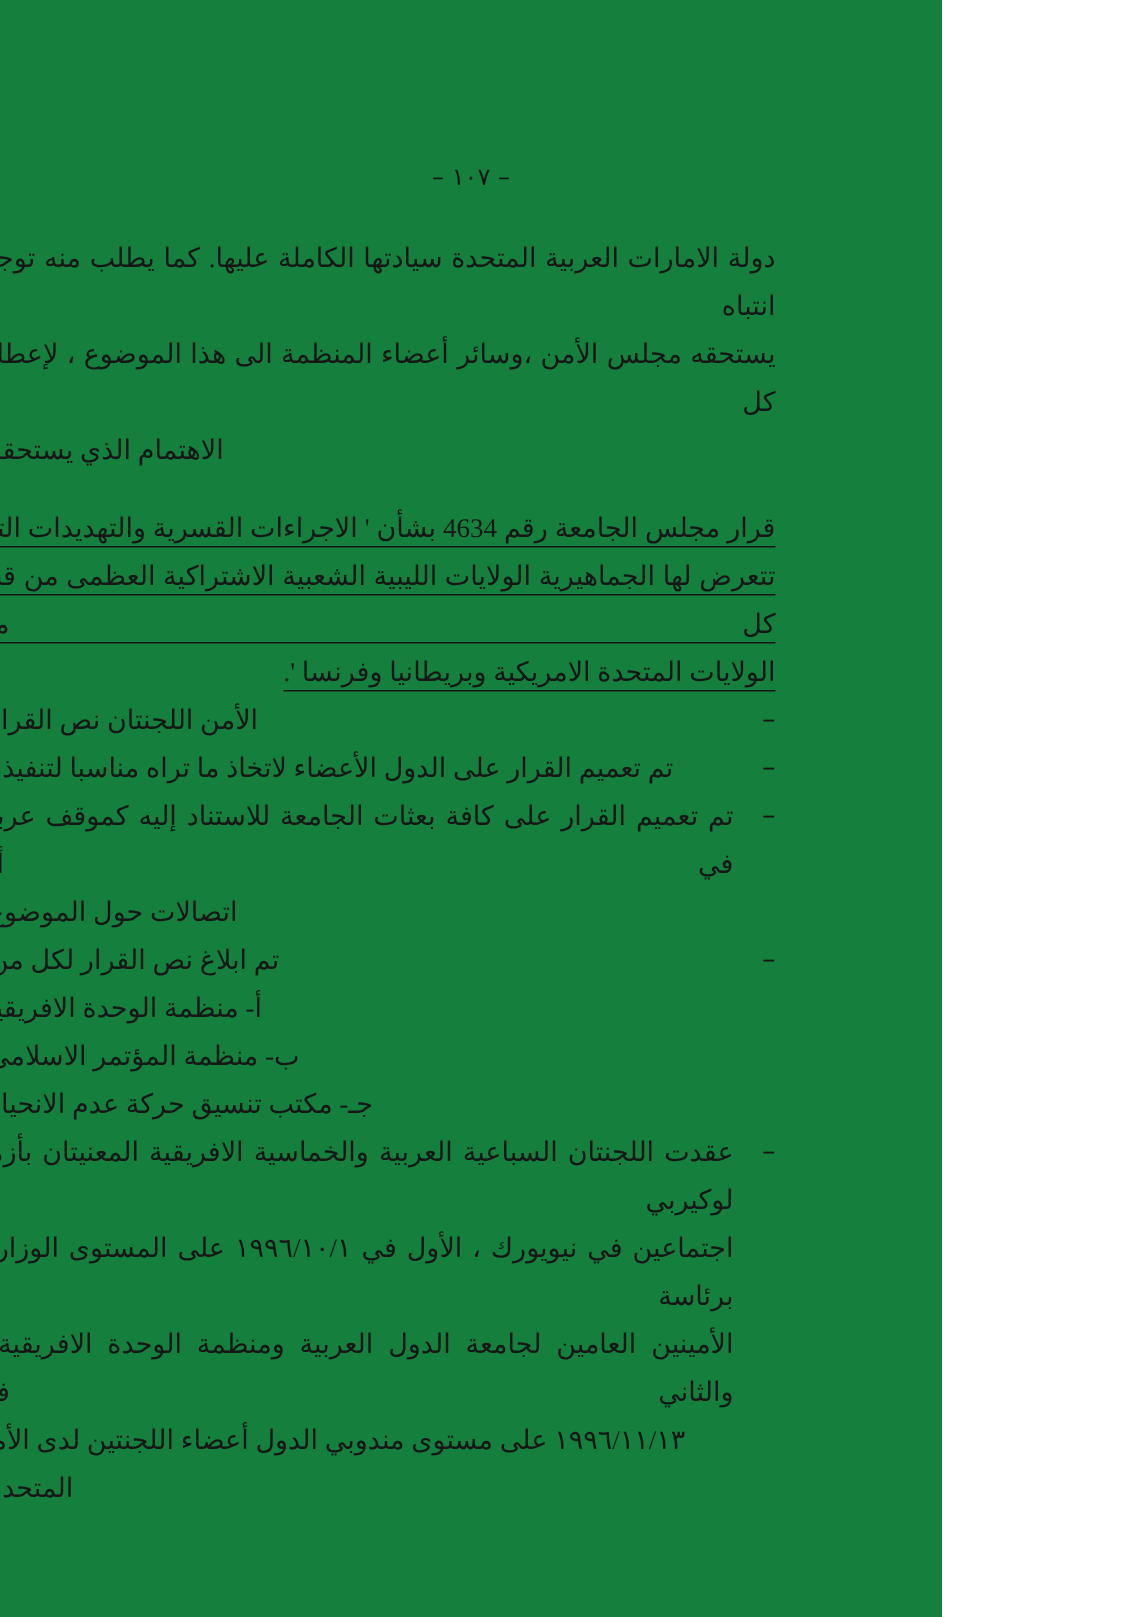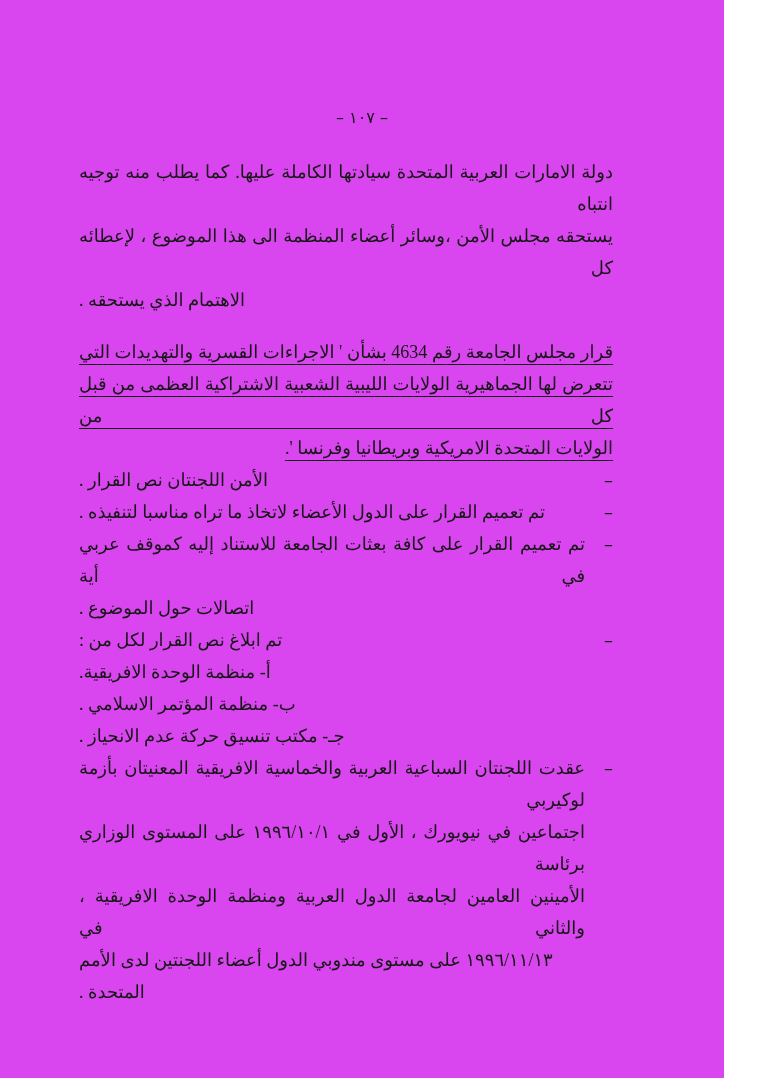--- a/index.html
+++ b/index.html
@@ -1,19 +1,19 @@
 <!DOCTYPE html>
 <html lang="ar"><head>
 <meta charset="utf-8">
 <style>
   html,body{margin:0;padding:0;background:#ffffff;}
   .page{
     position:relative;
-    width:724px;height:1078px;
-    background:#d946ef;
+    width:628px;height:1078px;
+    background:#15803d;
     color:#161616;
     font-family:"DejaVu Sans",sans-serif;
     overflow:hidden;
   }
   .page-number{
     position:absolute;top:108px;left:0;right:0;
     text-align:center;
     font-size:16px;
     letter-spacing:3px;
     direction:rtl;

